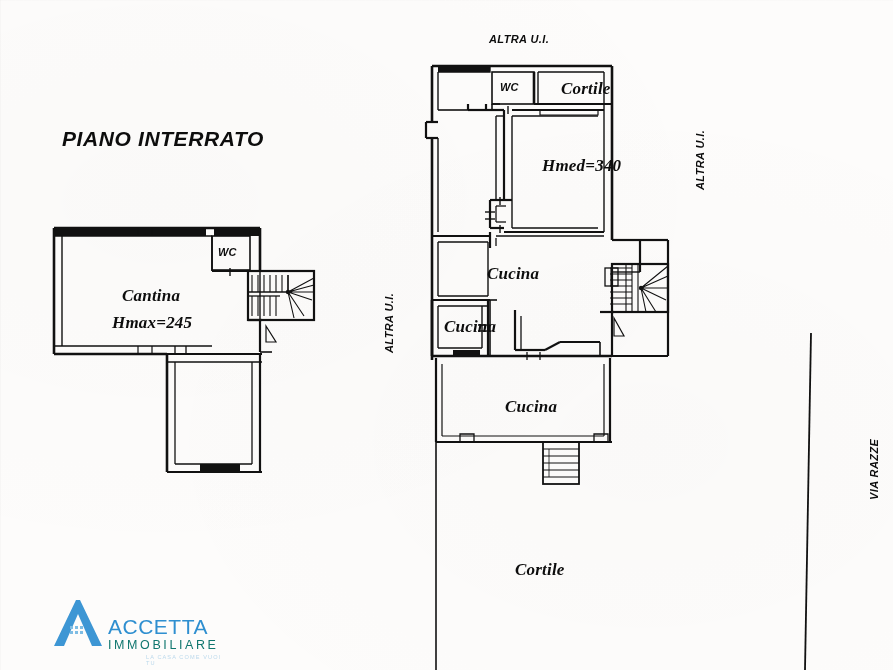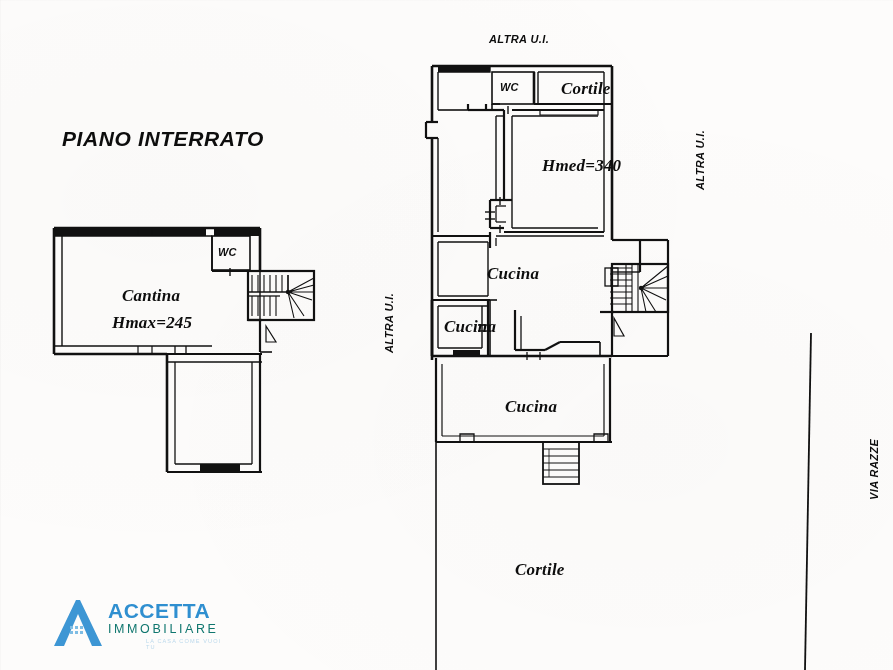--- a/index.html
+++ b/index.html
@@ -67,25 +67,26 @@
     left: 0; top: 0;
     width: 52px; height: 50px;
   }
   #logo-text-wrap {
     position: absolute;
     left: 56px;
     top: 2px;
   }
   #logo-name {
     font-family: "Liberation Sans", sans-serif;
-    font-weight: bold;
+    font-weight: normal;
     font-size: 21px;
     color: #2f8fd0;
     letter-spacing: 0.5px;
     line-height: 21px;
+    margin-top: 16px;
   }
   #logo-sub {
     font-family: "Liberation Sans", sans-serif;
     font-weight: normal;
     font-size: 12.5px;
     color: #0f766e;
     letter-spacing: 2.6px;
     line-height: 14px;
     margin-top: 1px;
   }

